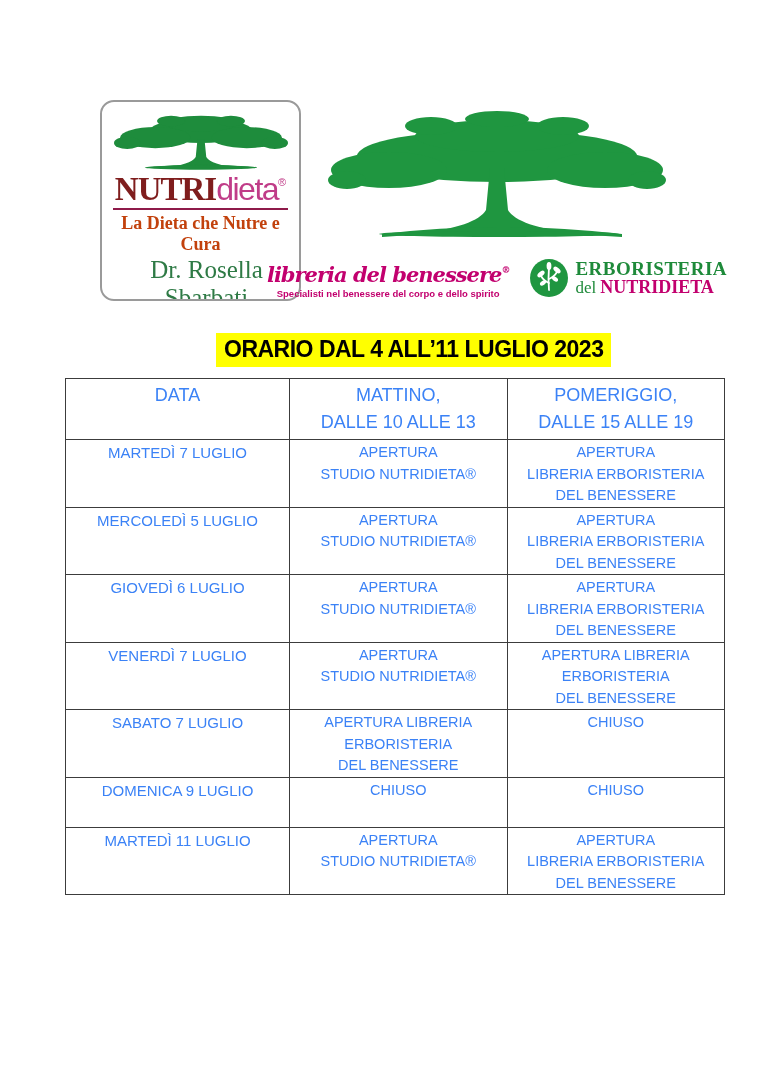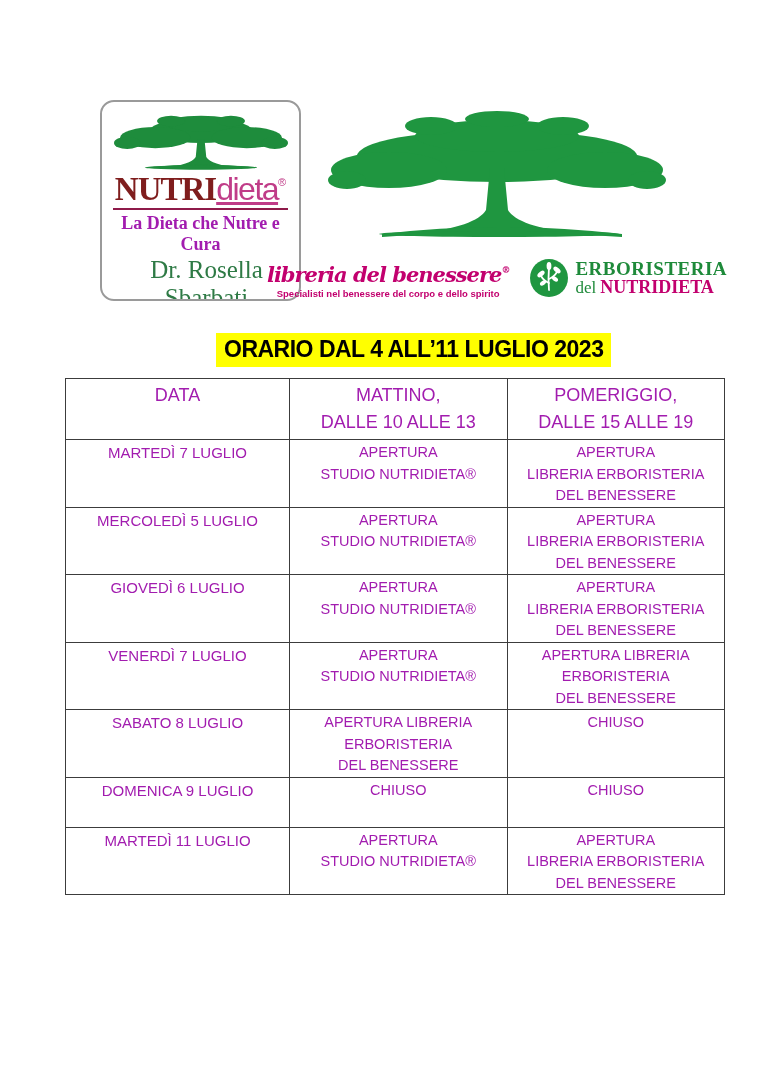--- a/index.html
+++ b/index.html
@@ -14,24 +14,24 @@
     position:absolute; left:100px; top:100px; width:201px; height:201px;
     border:2px solid #9a9a9a; border-radius:14px; background:#fff;
     text-align:center; overflow:hidden;
   }
   .nd-tree { margin-top:11px; }
   .nd-brand { line-height:1; margin-top:-2px; display:inline-block;
     border-bottom:2px solid #8e1a4a; padding:0 2px 2px 2px; white-space:nowrap; }
   .nd-brand-main { font-family:"Liberation Serif", serif; font-weight:bold;
     font-size:33px; color:#7f1d1d; letter-spacing:-1px; }
   .nd-brand-sub { font-family:"Liberation Sans", sans-serif; font-weight:400;
-    font-size:32px; color:#c03c88; letter-spacing:-1.5px;text-decoration:underline; }
+    font-size:32px; color:#c03c88; letter-spacing:-1.5px; }
   .nd-brand-reg { font-size:11px; color:#c03c88; vertical-align:14px; }
   .nd-tagline { font-family:"Liberation Serif", serif; font-weight:bold;
-    font-size:18px; color:#a21caf; margin-top:3px; }
+    font-size:18px; color:#c2410c; margin-top:3px; }
   .nd-doctor { font-family:"Liberation Serif", serif; font-weight:400;
     font-size:25px; color:#2e7a45; margin-top:1px;padding-left:12px; }
 
   
   .logo-benessere { position:absolute; left:327px; top:106px; width:340px; text-align:center; }
   .bn-row { display:flex; align-items:center; justify-content:center; margin-top:-8px; }
   .bn-script-block { text-align:center; padding-right:11px; }
   .bn-script-title { font-family:"DejaVu Serif", serif; font-style:italic;
     font-weight:bold; font-size:21px; color:#c2006e; letter-spacing:-1px;
     line-height:24px; white-space:nowrap; }
@@ -49,21 +49,21 @@
   
   .title-highlight {
     position:absolute; left:216px; top:333px; background:#ffff00;
     color:#000; font-weight:bold; font-size:23px; padding:3px 8px 4px 8px;
     letter-spacing:-0.5px; white-space:nowrap;
   }
 
   
   .schedule-table {
     position:absolute; left:65px; top:378px; width:660px;
-    border-collapse:collapse; table-layout:fixed; color:#a21caf;
+    border-collapse:collapse; table-layout:fixed; color:#3b82f6;
   }
   .schedule-table col:nth-child(1){ width:34%; }
   .schedule-table col:nth-child(2){ width:33%; }
   .schedule-table col:nth-child(3){ width:33%; }
   .schedule-table th, .schedule-table td {
     border:1px solid #3c3c3c; vertical-align:top; text-align:center;
   }
   .schedule-table thead th {
     height:61px; font-weight:400; font-size:18px; line-height:27px; padding-top:3px;
   }
@@ -196,21 +196,21 @@
           <td>GIOVEDÌ 6 LUGLIO</td>
           <td>APERTURA<br>STUDIO NUTRIDIETA®</td>
           <td>APERTURA<br>LIBRERIA ERBORISTERIA<br>DEL BENESSERE</td>
         </tr>
         <tr>
           <td>VENERDÌ 7 LUGLIO</td>
           <td>APERTURA<br>STUDIO NUTRIDIETA®</td>
           <td>APERTURA LIBRERIA<br>ERBORISTERIA<br>DEL BENESSERE</td>
         </tr>
         <tr>
-          <td>SABATO 8 LUGLIO</td>
+          <td>SABATO 7 LUGLIO</td>
           <td>APERTURA LIBRERIA<br>ERBORISTERIA<br>DEL BENESSERE</td>
           <td>CHIUSO</td>
         </tr>
         <tr>
           <td>DOMENICA 9 LUGLIO</td>
           <td>CHIUSO</td>
           <td>CHIUSO</td>
         </tr>
         <tr>
           <td>MARTEDÌ 11 LUGLIO</td>

